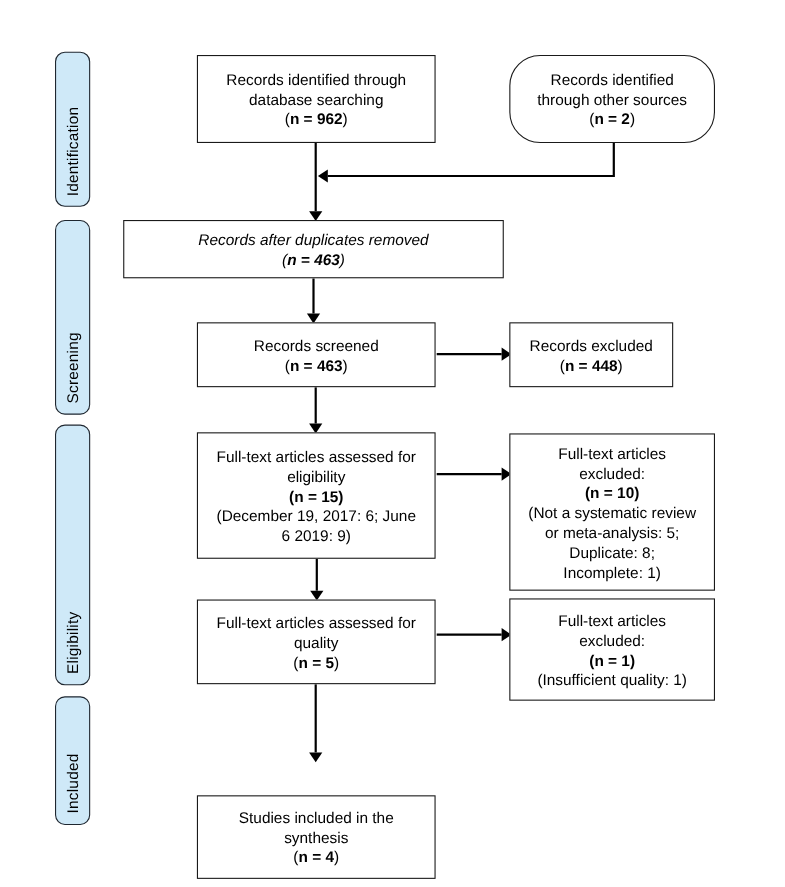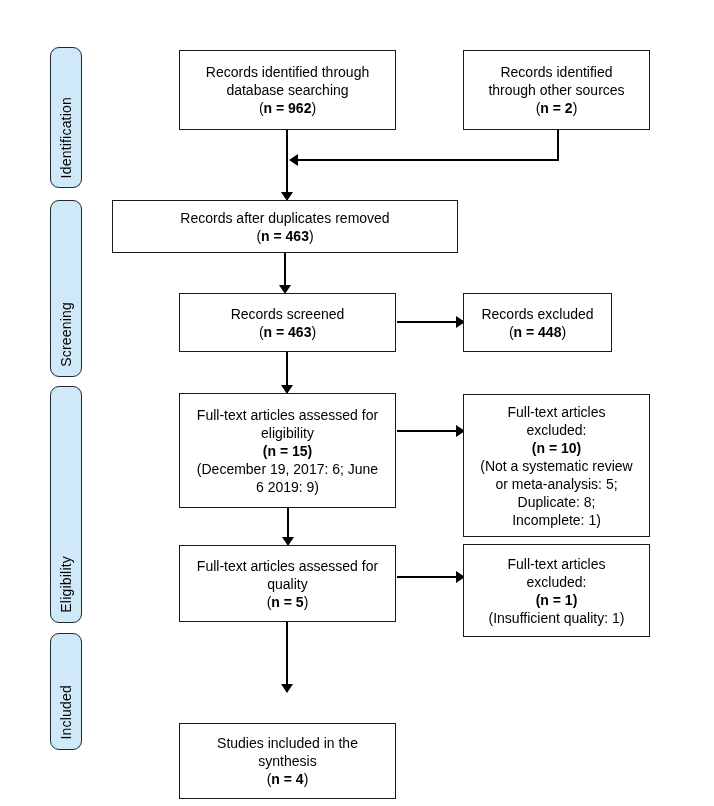--- a/index.html
+++ b/index.html
@@ -50,22 +50,22 @@
   .fbox .line { white-space:nowrap; }
   .b { font-weight:bold; }
 
   
   #stage-identification { top:47px;  height:141px; }
   #stage-screening      { top:200px; height:177px; }
   #stage-eligibility    { top:386px; height:237px; }
   #stage-included       { top:633px; height:117px; }
 
   #box-identified-db     { left:179px; top:50px;  width:217px; height:80px; }
-  #box-identified-other  { left:463px; top:50px;  width:187px; height:80px; }
-  #box-duplicates        { left:112px; top:200px; width:346px; height:53px; }
+  #box-identified-other  { left:463px; top:50px;  width:187px; height:80px;border-radius:28px; }
+  #box-duplicates        { left:112px; top:200px; width:346px; height:53px;font-style:italic; }
   #box-screened          { left:179px; top:293px; width:217px; height:59px; }
   #box-excluded-screen   { left:463px; top:293px; width:149px; height:59px; }
   #box-eligibility       { left:179px; top:393px; width:217px; height:115px; }
   #box-ft-excluded       { left:463px; top:394px; width:187px; height:143px; }
   #box-quality           { left:179px; top:545px; width:217px; height:77px; }
   #box-quality-excluded  { left:463px; top:544px; width:187px; height:93px; }
   #box-included          { left:179px; top:692px; width:217px; height:76px;margin-top:31px; }
 </style>
 </head>
 <body>

